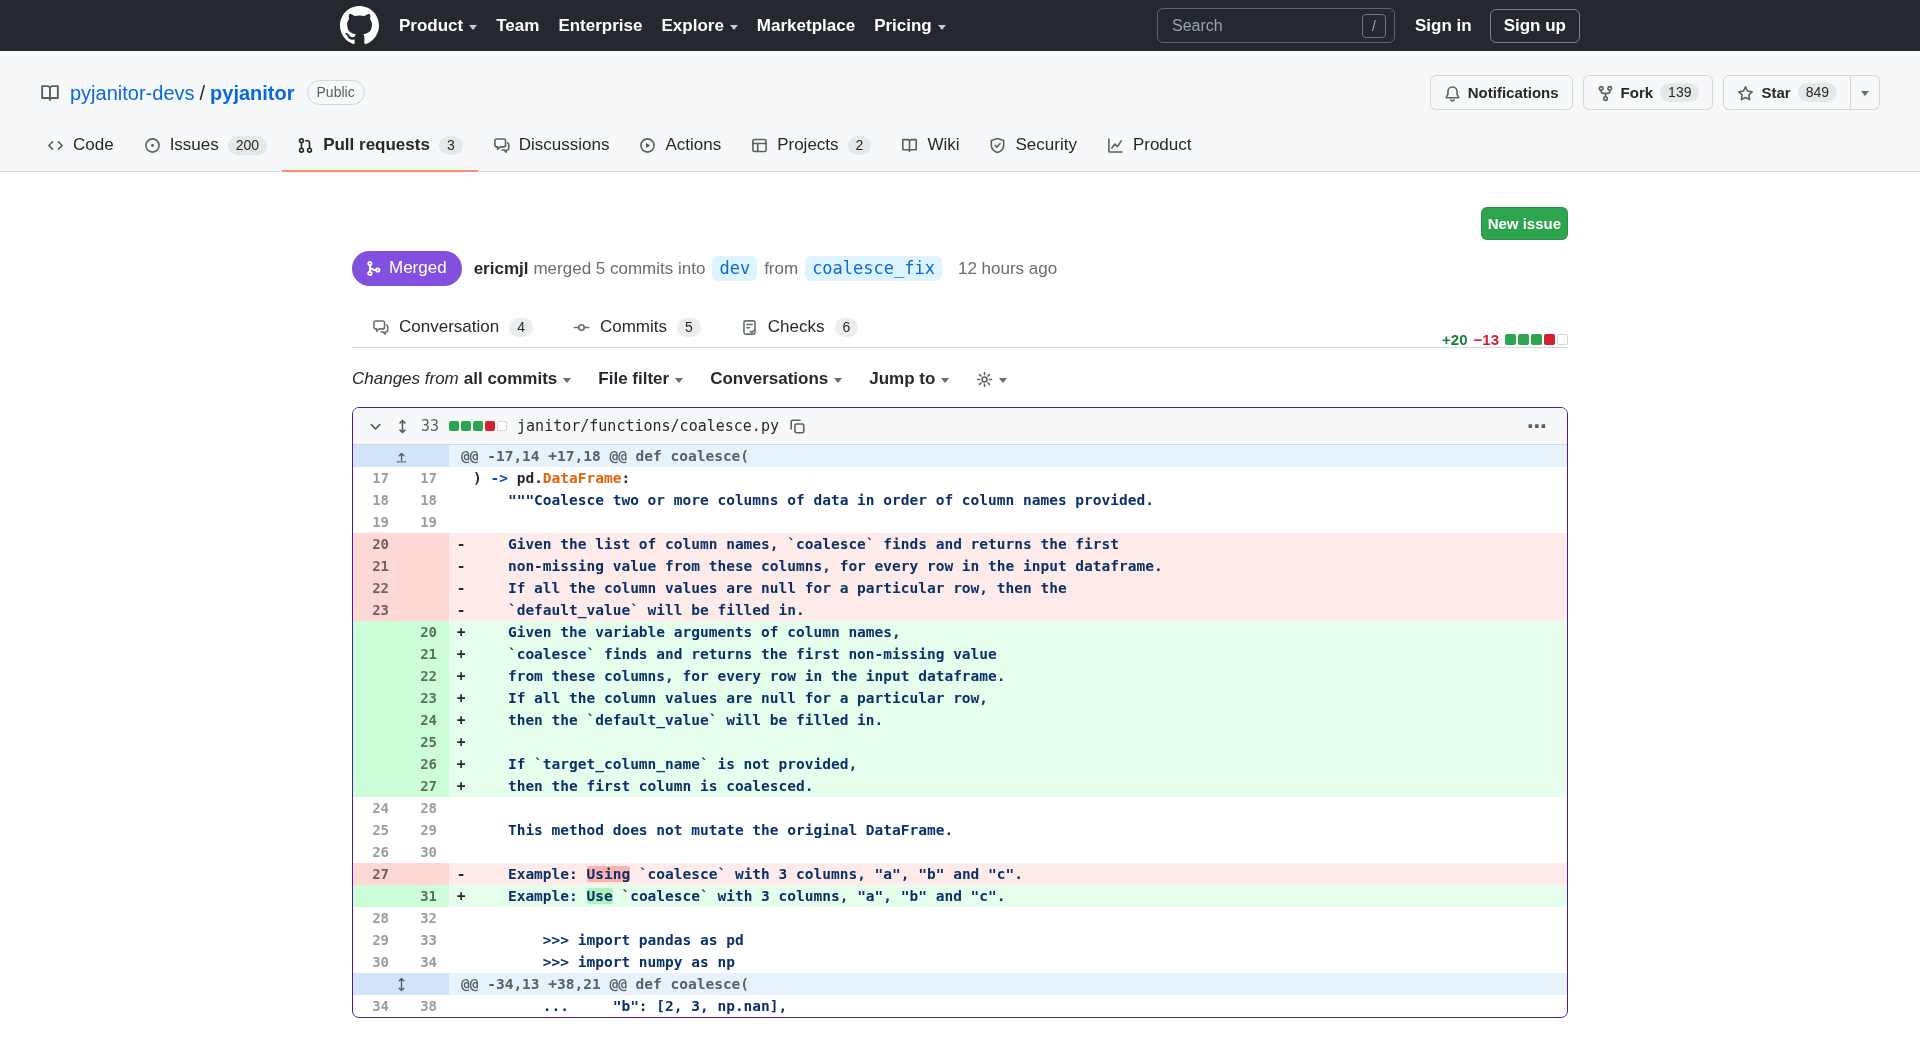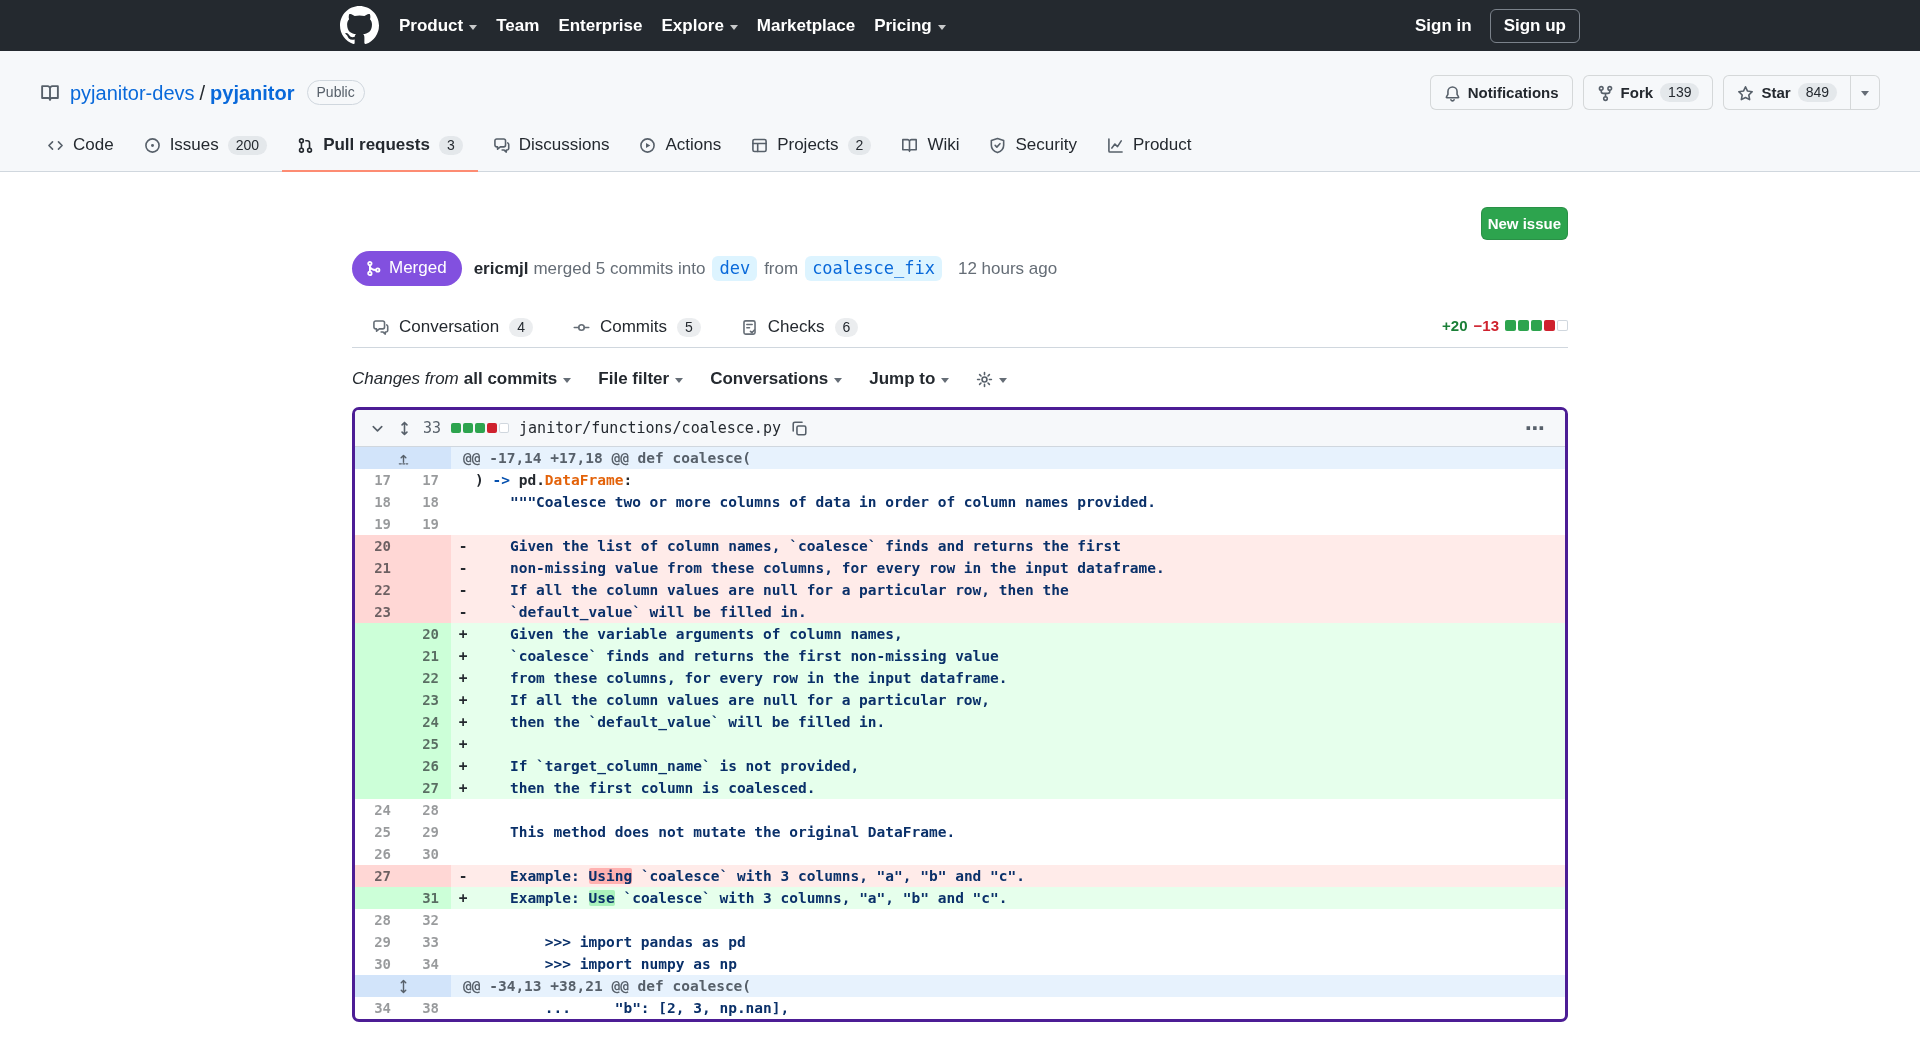--- a/index.html
+++ b/index.html
@@ -81,37 +81,37 @@
   .from-word { margin:0 7px; }
   .copy-branch { color:#656d76; display:flex; margin:0 7px 0 9px; }
 
   .pr-tabs-wrap { position:relative; margin-top:20px; border-bottom:1px solid #d0d7de;
     display:flex; }
   .ptab { display:flex; align-items:center; gap:10px; padding:10px 19px; font-size:17px;
     color:#24292f; margin-bottom:-1px; border:1px solid transparent;
     border-radius:8px 8px 0 0; white-space:nowrap; }
   .ptab .oct { color:#656d76; }
   .ptab.selected { background:#fff; border-color:#d0d7de; border-bottom-color:#fff; }
-  .diffstat-top { position:absolute; right:0; top:11px; display:flex; }
+  .diffstat-top { position:absolute; right:0; top:25px; display:flex; }
   .adds { color:#1a7f37; font-size:15px; font-weight:600; }
   .dels { color:#cf222e; font-size:15px; font-weight:600; margin:0 6px 0 6px; }
   .blocks { display:flex; gap:2px; align-items:center; }
   .blk { width:11px; height:11px; border-radius:2px; display:inline-block; }
   .blk-add { background:#2da44e; }
   .blk-del { background:#cf222e; }
   .blk-neutral { background:#fff; box-shadow:inset 0 0 0 1px #d0d7de; }
 
   .toolbar { display:flex; align-items:center; margin-top:21px; font-size:17px; color:#24292f; }
   .tb-item { display:flex; align-items:center; margin-right:27px; white-space:nowrap; }
   .tb-item b { font-weight:600; }
   .tb-plain { font-weight:400; margin-right:5px;font-style:italic; }
   .gear-wrap { display:flex; align-items:center; color:#57606a; }
 
   
-  .diff-box { margin-top:18px; border:3px solid #4c1d95; border-radius:7px; overflow:hidden;
+  .diff-box { margin-top:18px; border:1px solid #4c1d95; border-radius:7px; overflow:hidden;
     background:#fff; }
   .diff-head { display:flex; align-items:center; gap:10px; padding:8px 14px; background:#f6f8fa;
     border-bottom:1px solid #d0d7de; }
   .diff-head .oct { color:#57606a; }
   .file-changes { color:#57606a; font-size:15px; font-family:"DejaVu Sans Mono","Liberation Mono",monospace; }
   .blocks-sm .blk { width:10px; height:10px; }
   .file-path { font-family:"DejaVu Sans Mono","Liberation Mono",monospace; font-size:15px;
     color:#24292f; }
   .kebab { margin-left:auto; color:#57606a; font-size:20px; font-weight:700; letter-spacing:2px;
     line-height:1; padding:0 4px; }
@@ -151,20 +151,24 @@
       </a>
     <nav style="display:flex;align-items:center;">
         <a class="nav-item">Product<span class="caret caret-light"></span></a>
         <a class="nav-item">Team</a>
         <a class="nav-item">Enterprise</a>
         <a class="nav-item">Explore<span class="caret caret-light"></span></a>
         <a class="nav-item">Marketplace</a>
         <a class="nav-item">Pricing<span class="caret caret-light"></span></a>
       </nav>
     <div class="nav-spacer"></div>
+    <div class="search-box">
+      <input type="text" placeholder="Search" style="">
+      <span class="slash-key">/</span>
+    </div>
     <a class="signin">Sign in</a>
     <a class="signup">Sign up</a>
   </div>
 </header>
 
 <section class="hero">
   <div class="repo-head">
     <span class="repo-book">
         <svg class="oct " viewBox="0 0 16 16" width="20" height="20" aria-hidden="true">
           <g fill="none" stroke="currentColor" stroke-width="1.5" stroke-linecap="round" stroke-linejoin="round">

